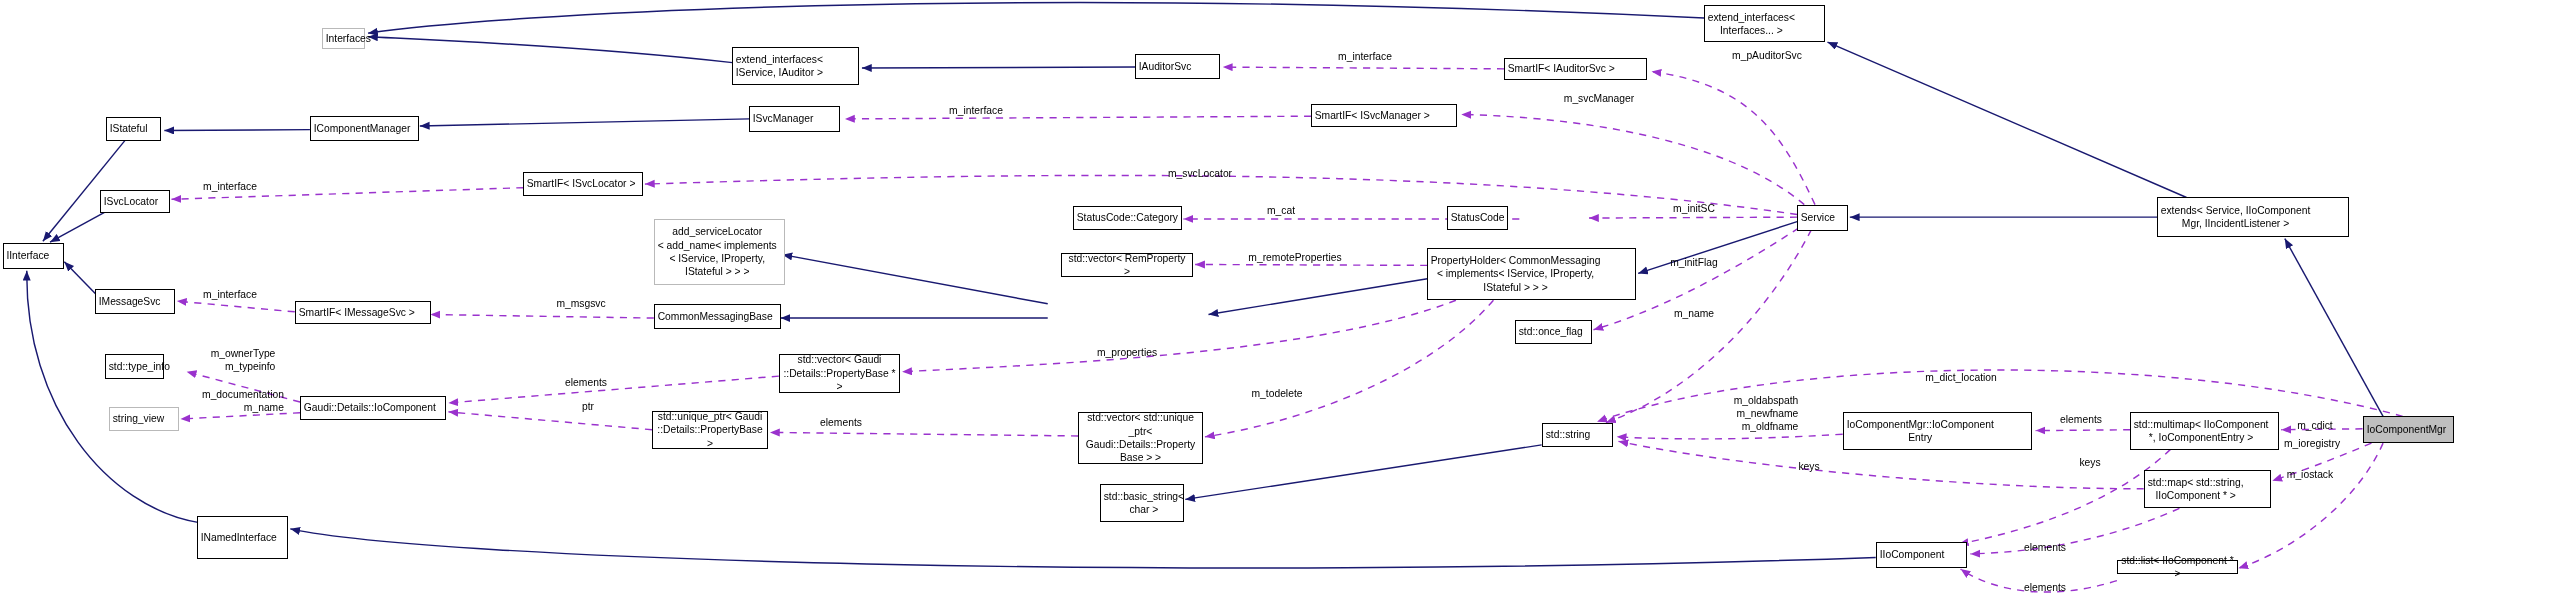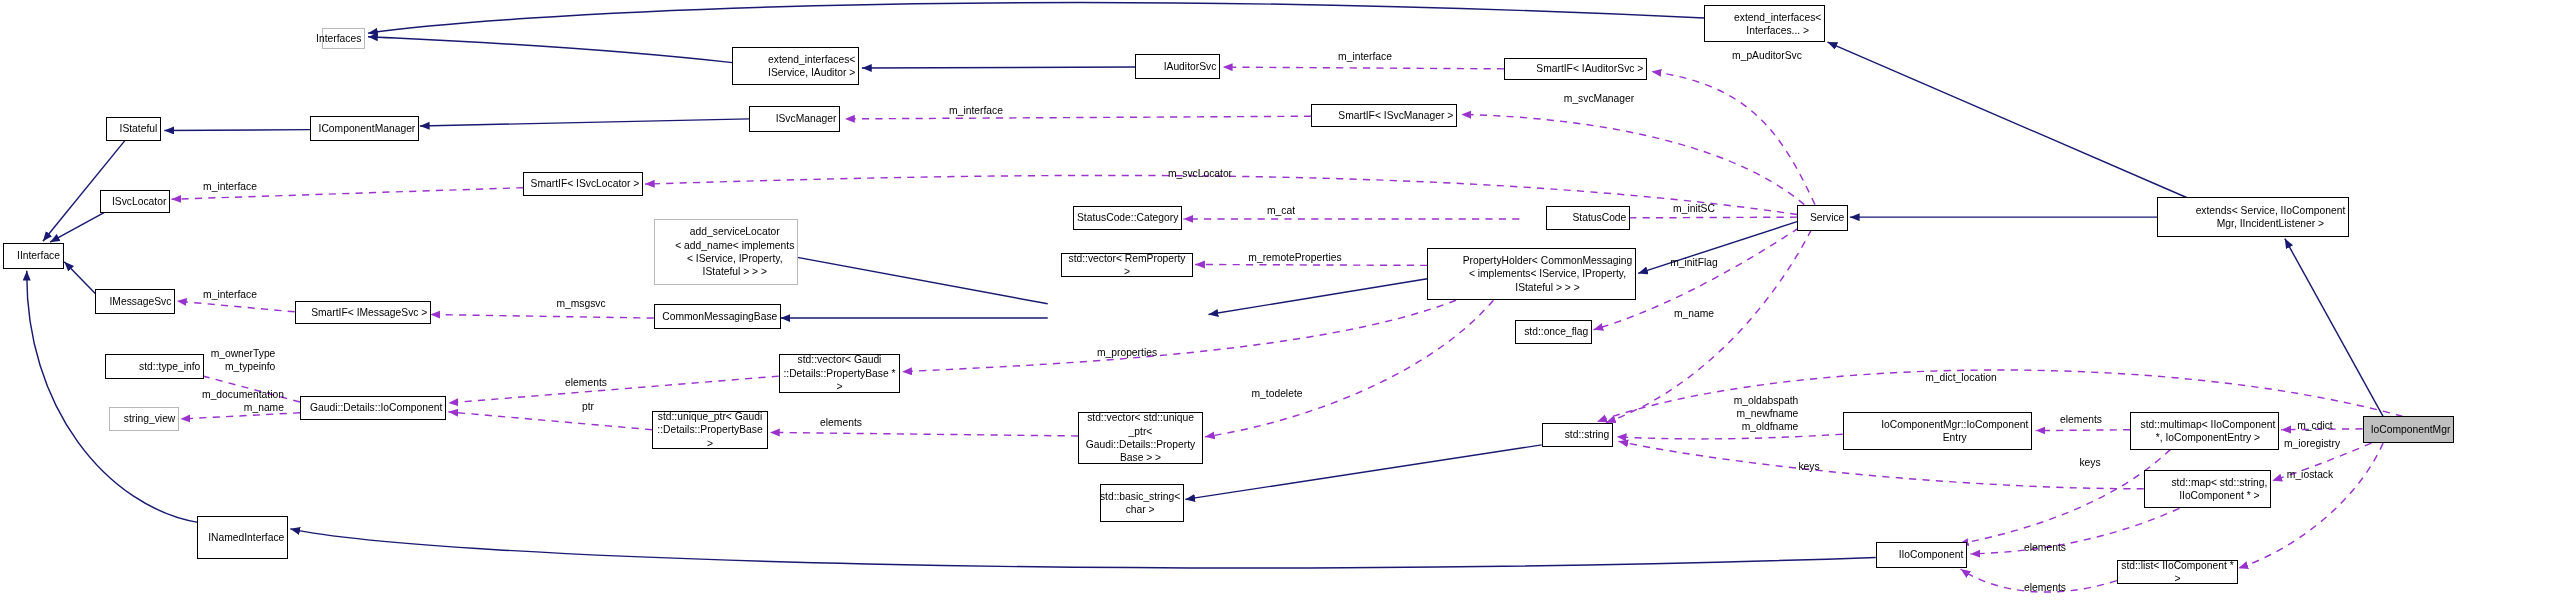--- a/index.html
+++ b/index.html
@@ -1,20 +1,20 @@
 <!DOCTYPE html>
 <html style="font-size:14.3px"><head>
 <meta charset="utf-8">
 <style>
   html,body{margin:0;padding:0;background:#ffffff;}
   #canvas{position:relative;width:2576px;height:604px;background:#ffffff;overflow:hidden;
           font-family:"Liberation Sans", sans-serif;}
   #edges{position:absolute;left:0;top:0;width:2576px;height:604px;}
   .node{position:absolute;box-sizing:border-box;background:#ffffff;border:1.3px solid #000000;
-        display:flex;align-items:center;justify-content:flex-end;text-align:center;
+        display:flex;align-items:center;justify-content:flex-start;text-align:center;
         font-size:10.3px;line-height:1.3;color:#000;padding:0.9px 2.7px;z-index:3;}
   .node span{white-space:pre-line;}
   .node.light{border-color:#b9b9b9;}
   .node.current{background:#bfbfbf;border-color:#000;}
   .edge-label{position:absolute;transform:translate(-50%,-50%);font-size:10.3px;color:#000;
               white-space:pre-line;text-align:right;z-index:2;background:transparent;line-height:1.25;}
 </style>
 </head>
 <body>
 
@@ -120,54 +120,54 @@
     </div>
 <div class="node" style="left:2.7px;top:243px;width:61px;height:26px">
       <span>IInterface</span>
     </div>
 <div class="node" style="left:95px;top:289px;width:80px;height:25px">
       <span>IMessageSvc</span>
     </div>
 <div class="node" style="left:295px;top:301px;width:136px;height:23px">
       <span>SmartIF&lt; IMessageSvc &gt;</span>
     </div>
-<div class="node light" style="left:654px;top:219px;width:144px;height:66px">
+<div class="node light" style="left:654px;top:219px;width:131px;height:66px">
       <span>add_serviceLocator
 &lt; add_name&lt; implements
 &lt; IService, IProperty,
 IStateful &gt; &gt; &gt;</span>
     </div>
 <div class="node" style="left:654px;top:304px;width:127px;height:25px">
       <span>CommonMessagingBase</span>
     </div>
 <div class="node" style="left:1061px;top:253px;width:132px;height:24px">
       <span>std::vector&lt; RemProperty &gt;</span>
     </div>
 <div class="node" style="left:1073px;top:206px;width:109px;height:24px">
       <span>StatusCode::Category</span>
     </div>
-<div class="node" style="left:1546px;top:206px;width:84px;height:24px">
+<div class="node" style="left:1447px;top:206px;width:61px;height:24px">
       <span>StatusCode</span>
     </div>
 <div class="node" style="left:1427px;top:248px;width:209px;height:52px">
       <span>PropertyHolder&lt; CommonMessaging
 &lt; implements&lt; IService, IProperty,
 IStateful &gt; &gt; &gt;</span>
     </div>
 <div class="node" style="left:1515px;top:320px;width:77px;height:24px">
       <span>std::once_flag</span>
     </div>
 <div class="node" style="left:1797px;top:205px;width:51px;height:26px">
       <span>Service</span>
     </div>
 <div class="node" style="left:2157px;top:197px;width:192px;height:40px">
       <span>extends&lt; Service, IIoComponent
 Mgr, IIncidentListener &gt;</span>
     </div>
-<div class="node" style="left:105px;top:354px;width:99px;height:25px">
+<div class="node" style="left:105px;top:354px;width:59px;height:25px">
       <span>std::type_info</span>
     </div>
 <div class="node light" style="left:109px;top:407px;width:70px;height:24px">
       <span>string_view</span>
     </div>
 <div class="node" style="left:300px;top:396px;width:146px;height:24px">
       <span>Gaudi::Details::IoComponent</span>
     </div>
 <div class="node" style="left:779px;top:354px;width:121px;height:39px">
       <span>std::vector&lt; Gaudi
@@ -200,21 +200,21 @@
       <span>std::multimap&lt; IIoComponent
 *, IoComponentEntry &gt;</span>
     </div>
 <div class="node current" style="left:2363px;top:416px;width:91px;height:27px">
       <span>IoComponentMgr</span>
     </div>
 <div class="node" style="left:2144px;top:470px;width:127px;height:38px">
       <span>std::map&lt; std::string,
 IIoComponent * &gt;</span>
     </div>
-<div class="node" style="left:2117px;top:560px;width:121px;height:24px">
+<div class="node" style="left:2117px;top:560px;width:121px;height:14px">
       <span>std::list&lt; IIoComponent * &gt;</span>
     </div>
 <div class="node" style="left:1876px;top:542px;width:91px;height:26px">
       <span>IIoComponent</span>
     </div>
 
 <div class="edge-label" style="left:1365px;top:57px">m_interface</div>
 <div class="edge-label" style="left:1767px;top:56px">m_pAuditorSvc</div>
 <div class="edge-label" style="left:976px;top:111px">m_interface</div>
 <div class="edge-label" style="left:1599px;top:99px">m_svcManager</div>

